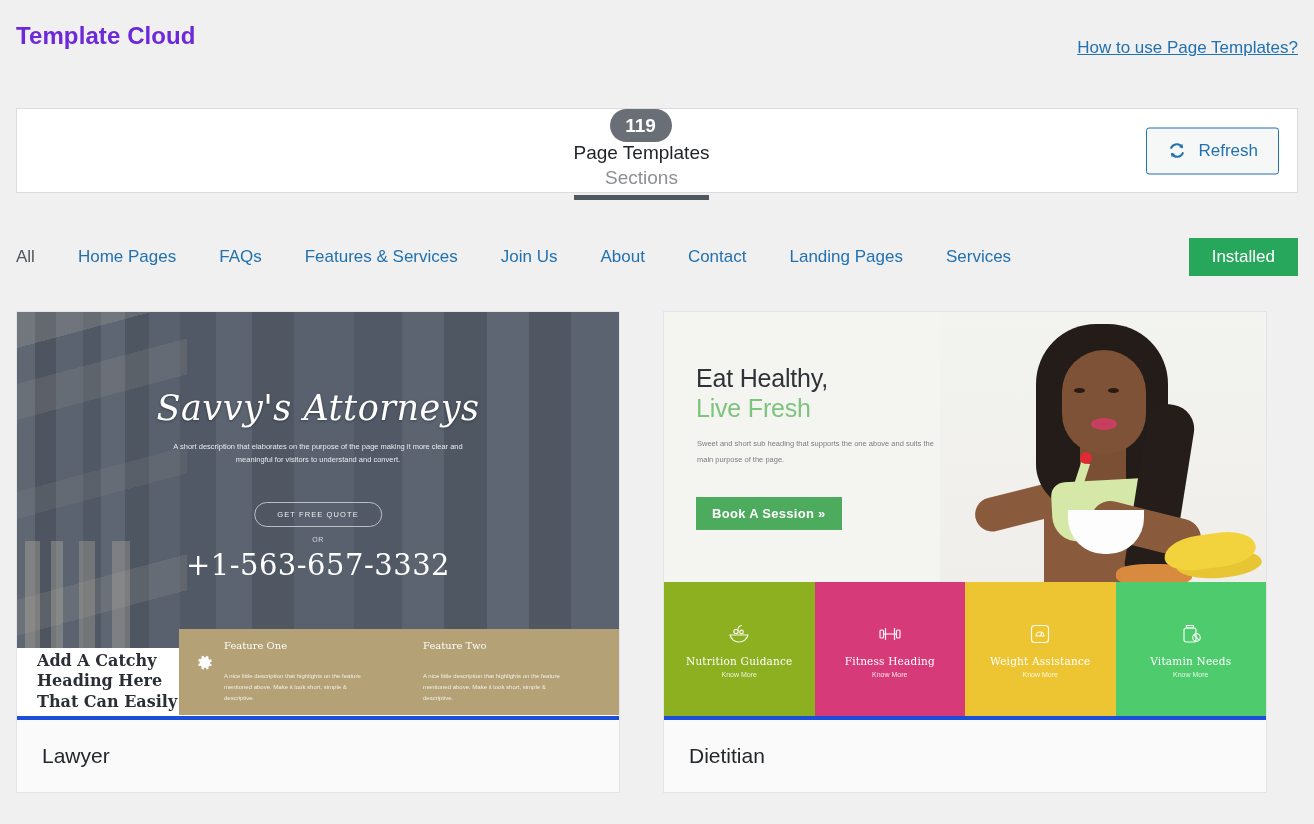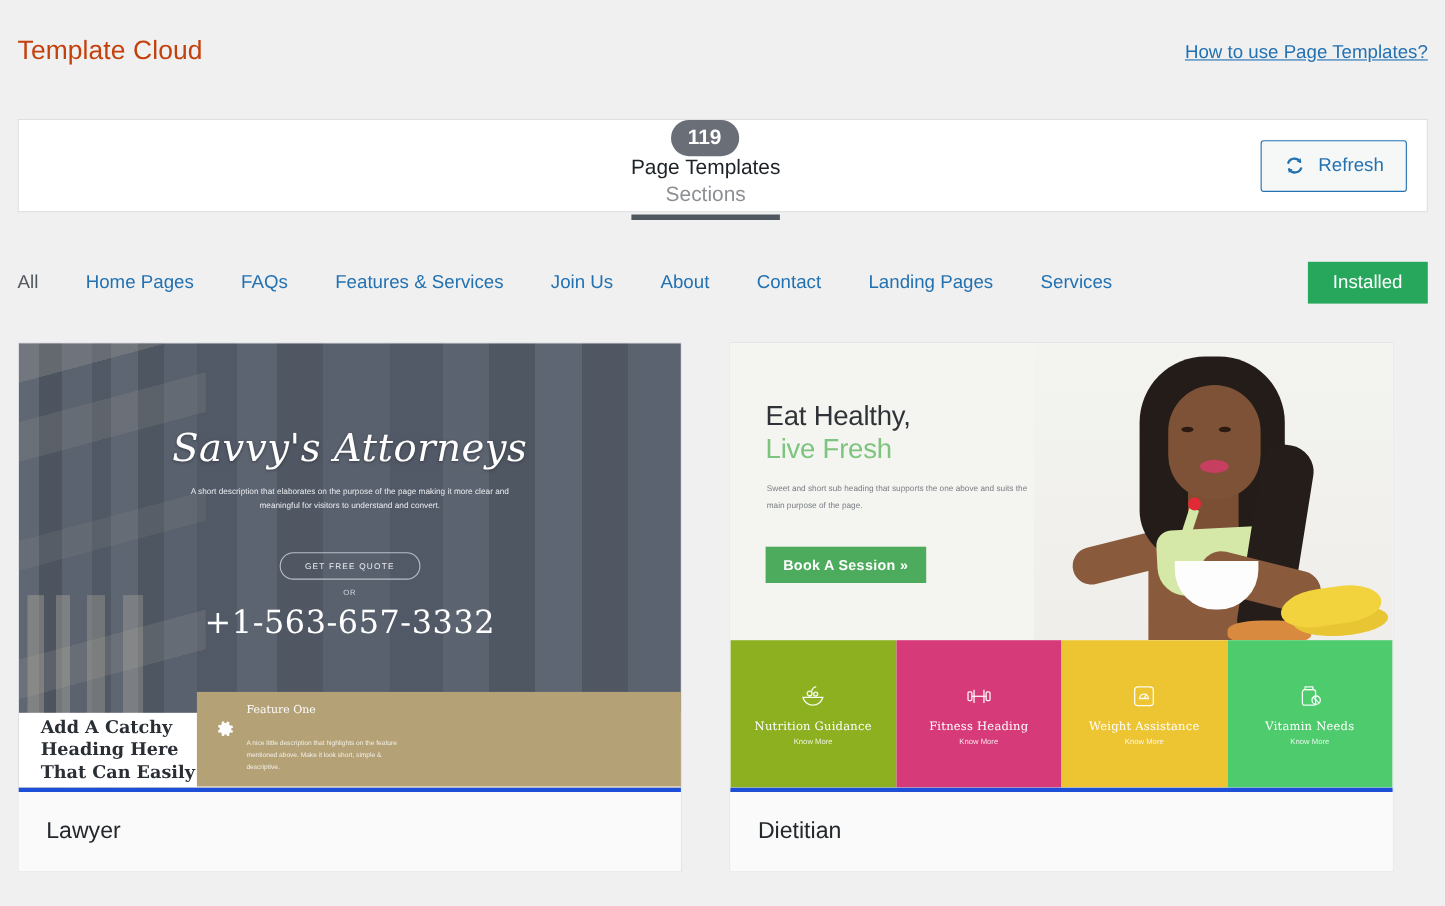--- a/index.html
+++ b/index.html
@@ -13,24 +13,24 @@
   }
 
   
   .page-head {
     position: relative;
     height: 108px;
     padding: 0 16px;
   }
   .page-title {
     position: absolute;
-    left: 16px; top: 33px;
+    left: 16px; top: 22px;
     font-size: 24px;
-    font-weight: 400;
-    color: #c2410c;
+    font-weight: 700;
+    color: #6d28d9;
     letter-spacing: .1px;
   }
   .help-link {
     position: absolute;
     right: 16px; top: 38px;
     font-size: 17px;
     color: #2271b1;
     text-decoration: underline;
     cursor: pointer;
   }
@@ -574,20 +574,29 @@
       <div class="law-feat">
         <div class="law-feat-col">
           <span class="law-feat-ico">
             <svg width="22" height="22" viewBox="0 0 24 24" fill="#fdfdfd">
               <path d="M12 8.2A3.8 3.8 0 1 0 12 15.8 3.8 3.8 0 0 0 12 8.2zm0 6a2.2 2.2 0 1 1 0-4.4 2.2 2.2 0 0 1 0 4.4z"></path>
               <path d="M20.6 13.5l-1.8-.5a6.9 6.9 0 0 0 0-2l1.8-.5-.8-2.6-1.8.6a7 7 0 0 0-1.4-1.4l.6-1.8L14.6 4l-.5 1.8a6.9 6.9 0 0 0-2 0L11.6 4 9 4.8l.6 1.8a7 7 0 0 0-1.4 1.4l-1.8-.6L5.6 10l1.8.5a6.9 6.9 0 0 0 0 2l-1.8.5.8 2.6 1.8-.6a7 7 0 0 0 1.4 1.4l-.6 1.8 2.6.8.5-1.8a6.9 6.9 0 0 0 2 0l.5 1.8 2.6-.8-.6-1.8a7 7 0 0 0 1.4-1.4l1.8.6z"></path>
             </svg>
           </span>
           <div>
             <div class="law-feat-h">Feature One</div>
+            <div class="law-feat-p">A nice little description that highlights on the feature mentioned above. Make it look short, simple &amp; descriptive.</div>
+          </div>
+        </div>
+        <div class="law-feat-col">
+          <span class="law-feat-ico">
+            <span class="doc-ico"></span>
+          </span>
+          <div>
+            <div class="law-feat-h">Feature Two</div>
             <div class="law-feat-p">A nice little description that highlights on the feature mentioned above. Make it look short, simple &amp; descriptive.</div>
           </div>
         </div>
       </div>
     </div>
     <div class="card-foot">
       <div class="card-foot-title">Lawyer</div>
     </div>
   </div>
 

